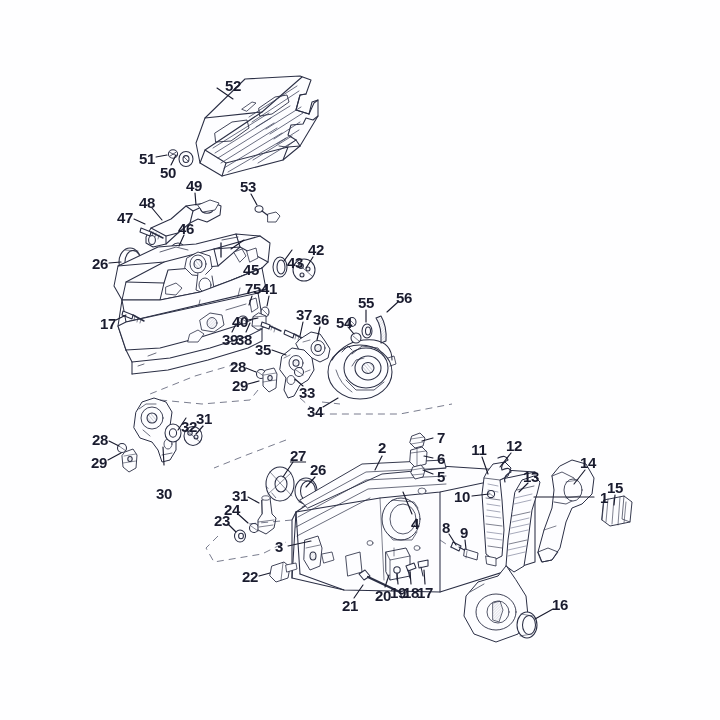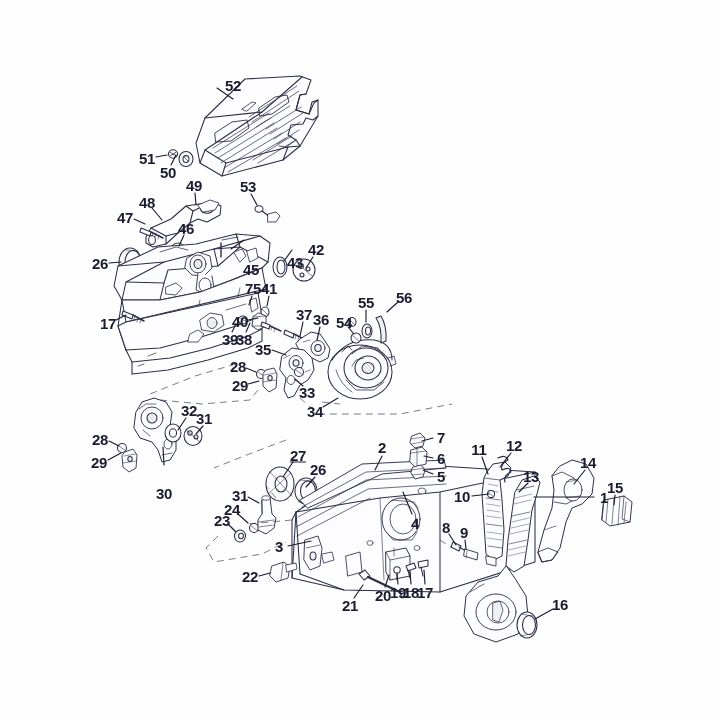--- a/index.html
+++ b/index.html
@@ -615,21 +615,21 @@
       <div class="lbl" style="left: 250px; top: 576px;">22</div>
       <div class="lbl" style="left: 222px; top: 520px;">23</div>
       <div class="lbl" style="left: 232px; top: 509px;">24</div>
       <div class="lbl" style="left: 240px; top: 495px;">31</div>
       <div class="lbl" style="left: 318px; top: 469px;">26</div>
       <div class="lbl" style="left: 298px; top: 455px; text-decoration: underline;">27</div>
       <div class="lbl" style="left: 100px; top: 439px;">28</div>
       <div class="lbl" style="left: 99px; top: 462px;">29</div>
       <div class="lbl" style="left: 164px; top: 473px; margin-top: 20px;">30</div>
       <div class="lbl" style="left: 204px; top: 418px;">31</div>
-      <div class="lbl" style="left: 189px; top: 410px; text-align: right;">32</div>
+      <div class="lbl" style="left: 189px; top: 426px; text-align: right;">32</div>
       <div class="lbl" style="left: 307px; top: 392px;">33</div>
       <div class="lbl" style="left: 315px; top: 411px;">34</div>
       <div class="lbl" style="left: 263px; top: 349px;">35</div>
       <div class="lbl" style="left: 321px; top: 319px;">36</div>
       <div class="lbl" style="left: 304px; top: 314px;">37</div>
       <div class="lbl" style="left: 244px; top: 339px;">38</div>
       <div class="lbl" style="left: 230px; top: 339px;">39</div>
       <div class="lbl" style="left: 240px; top: 321px;">40</div>
       <div class="lbl" style="left: 269px; top: 288px;">41</div>
       <div class="lbl" style="left: 316px; top: 249px;">42</div>

